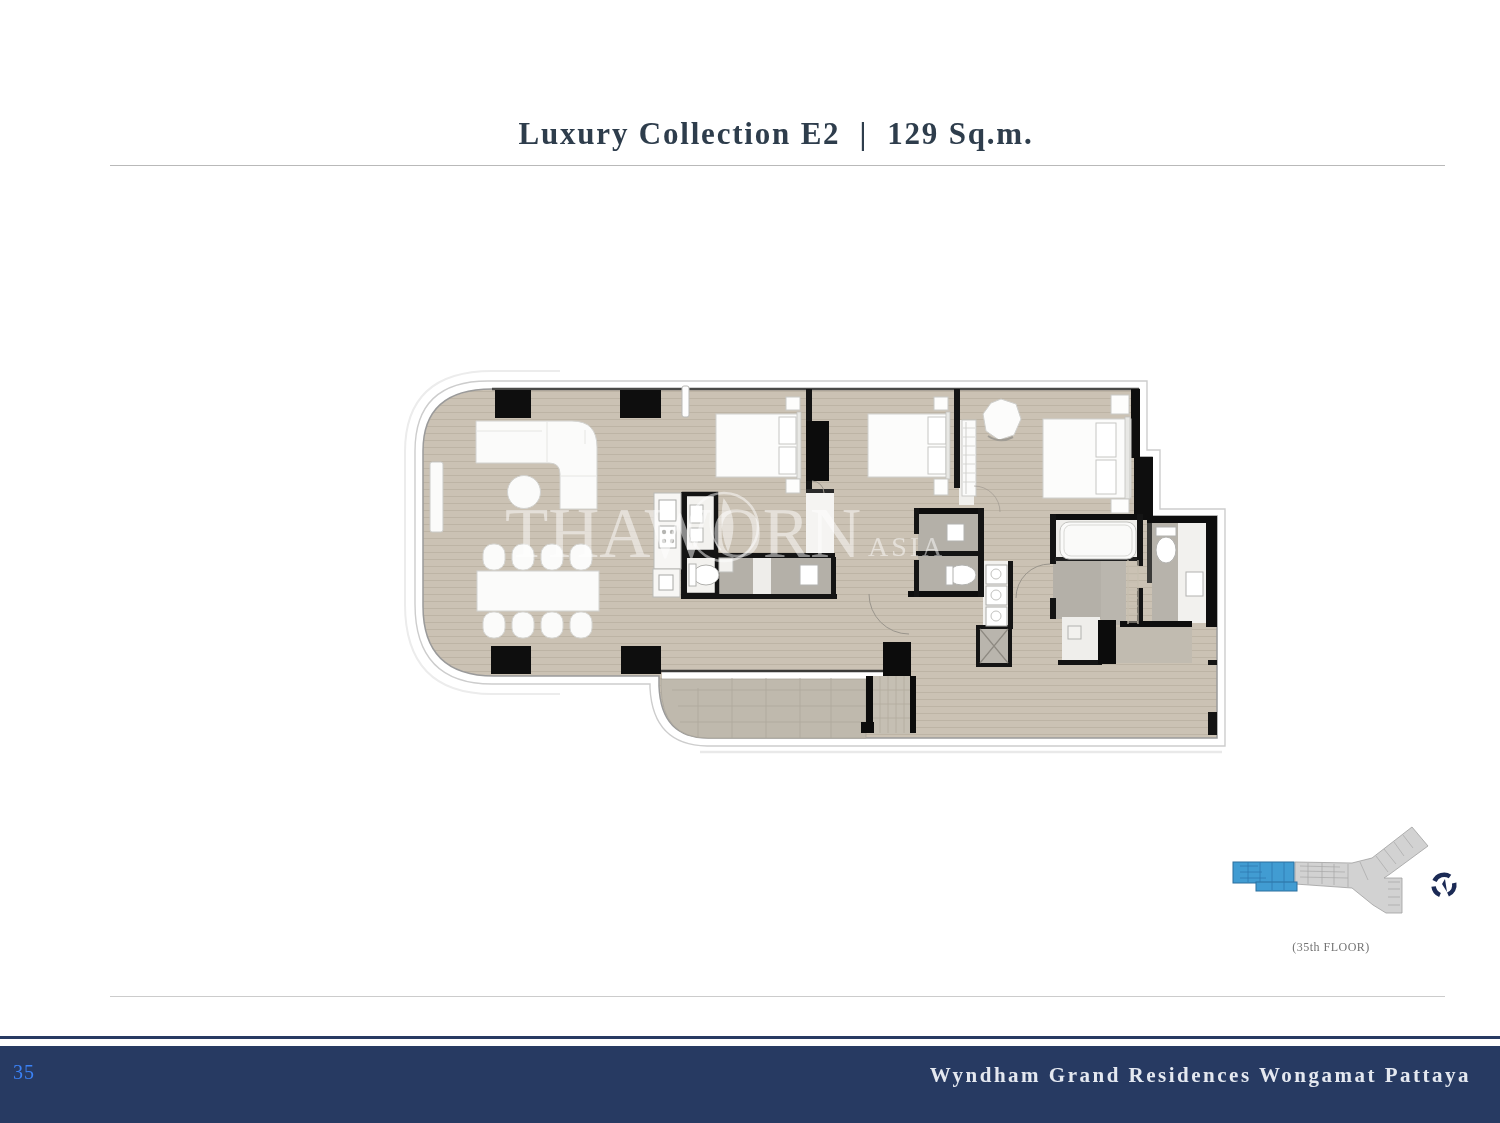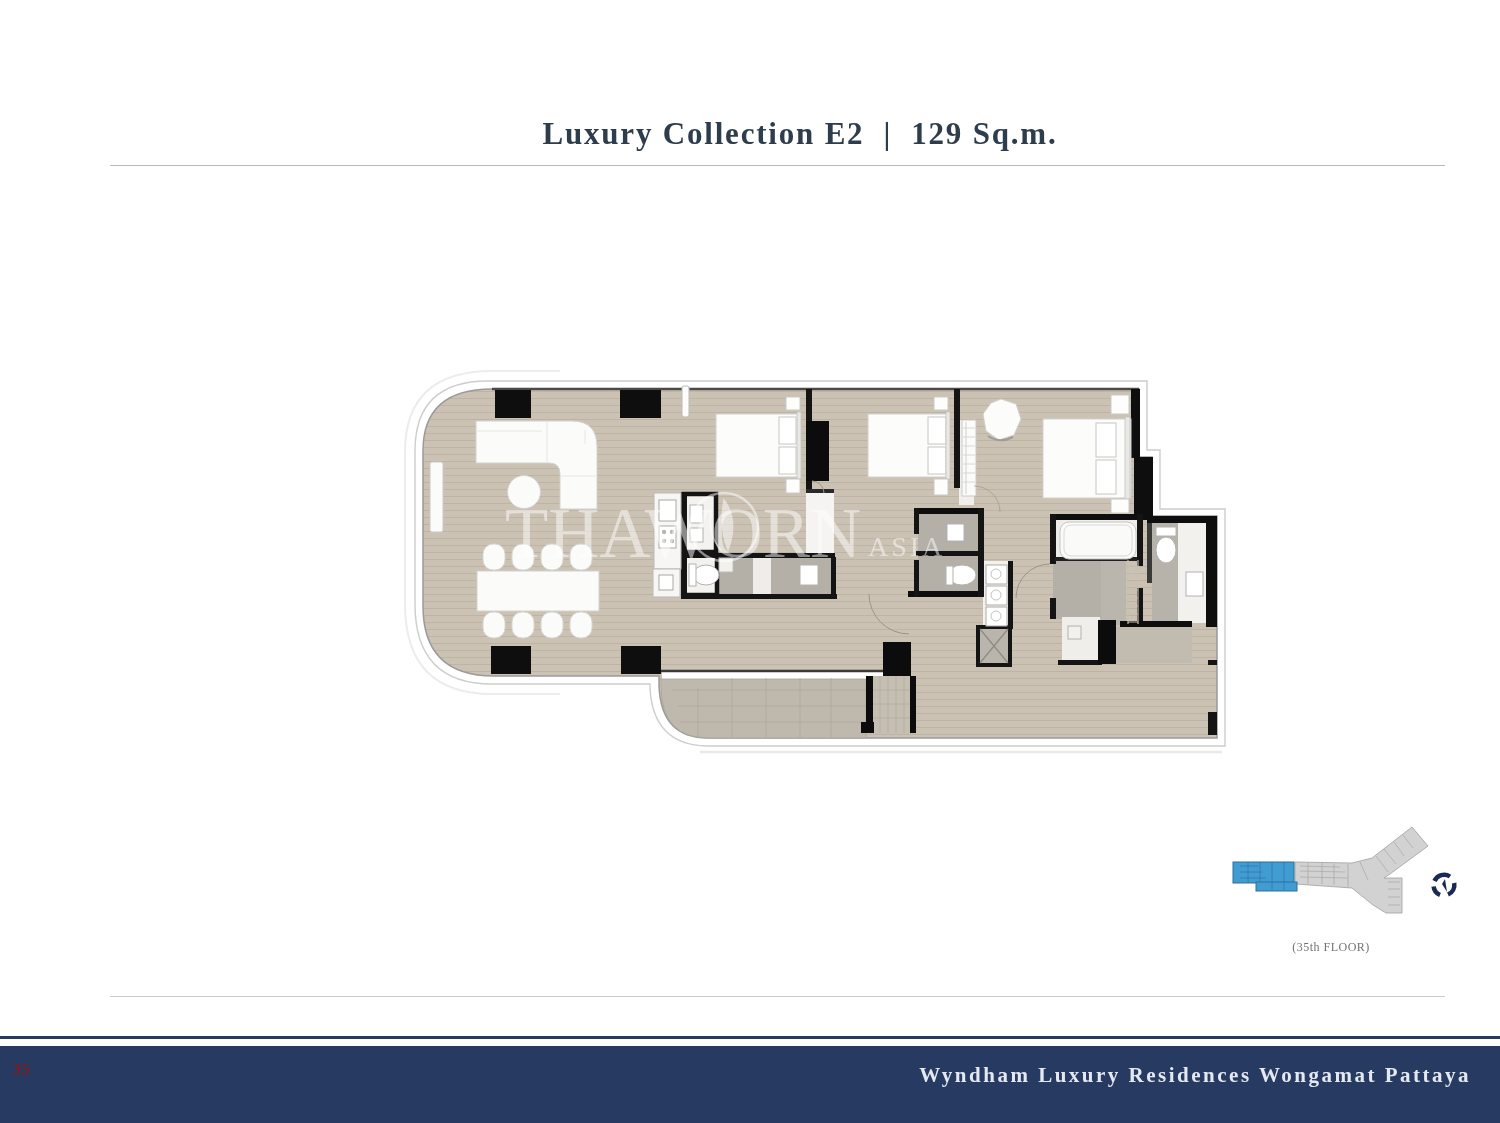--- a/index.html
+++ b/index.html
@@ -1,44 +1,44 @@
 <!DOCTYPE html>
 <html><head>
 <meta charset="utf-8">
 <style>
   html,body{margin:0;padding:0;}
   body{width:1500px;height:1123px;background:#ffffff;position:relative;overflow:hidden;
        font-family:"Liberation Serif", serif;}
-  .title{position:absolute;left:800px;top:116px;transform:translateX(-50%);
+  .title{position:absolute;left:776px;top:116px;transform:translateX(-50%);
          font-size:31px;font-weight:bold;color:#2e3d4c;letter-spacing:1.8px;white-space:nowrap;}
   .rule-top{position:absolute;left:110px;top:165px;width:1335px;height:1px;background:#b9b9b9;}
   .rule-bottom{position:absolute;left:110px;top:996px;width:1335px;height:1px;background:#cccccc;}
   .navy-line{position:absolute;left:0;top:1036px;width:1500px;height:3px;background:#273a62;}
   .footer{position:absolute;left:0;top:1046px;width:1500px;height:77px;background:#273a62;}
-  .page-num{position:absolute;left:13px;top:1061px;font-size:16px;font-weight:bold;color:#7f1d1d;letter-spacing:1px;}
+  .page-num{position:absolute;left:13px;top:1061px;font-size:20px;font-weight:normal;color:#3b82f6;letter-spacing:1px;}
   .footer-title{position:absolute;right:29px;top:1063px;font-size:21px;font-weight:bold;color:#e4e8f0;letter-spacing:2.5px;}
   .floor-label{position:absolute;left:1331px;top:940px;transform:translateX(-50%);font-size:12px;color:#737373;letter-spacing:0.5px;}
   svg{position:absolute;left:0;top:0;}
 </style>
 </head>
 <body>
 
 <div class="title">Luxury Collection E2 &nbsp;|&nbsp; 129 Sq.m.</div>
 
 <div class="rule-top"></div>
 
 <div class="rule-bottom"></div>
 
 <div class="navy-line"></div>
 
 <div class="footer"></div>
 
 <div class="page-num">35</div>
 
-<div class="footer-title">Wyndham Luxury Residences Wongamat Pattaya</div>
+<div class="footer-title">Wyndham Grand Residences Wongamat Pattaya</div>
 
 <div class="floor-label">(35th FLOOR)</div>
 
 <svg width="1500" height="1123" viewBox="0 0 1500 1123">
 <defs>
   <pattern id="plank" width="200" height="7" patternUnits="userSpaceOnUse">
     <rect width="200" height="7" fill="#cbc2b4"></rect>
     <rect y="6" width="200" height="1" fill="#bdb4a5"></rect>
   </pattern>
   <pattern id="tile" width="12" height="12" patternUnits="userSpaceOnUse">

